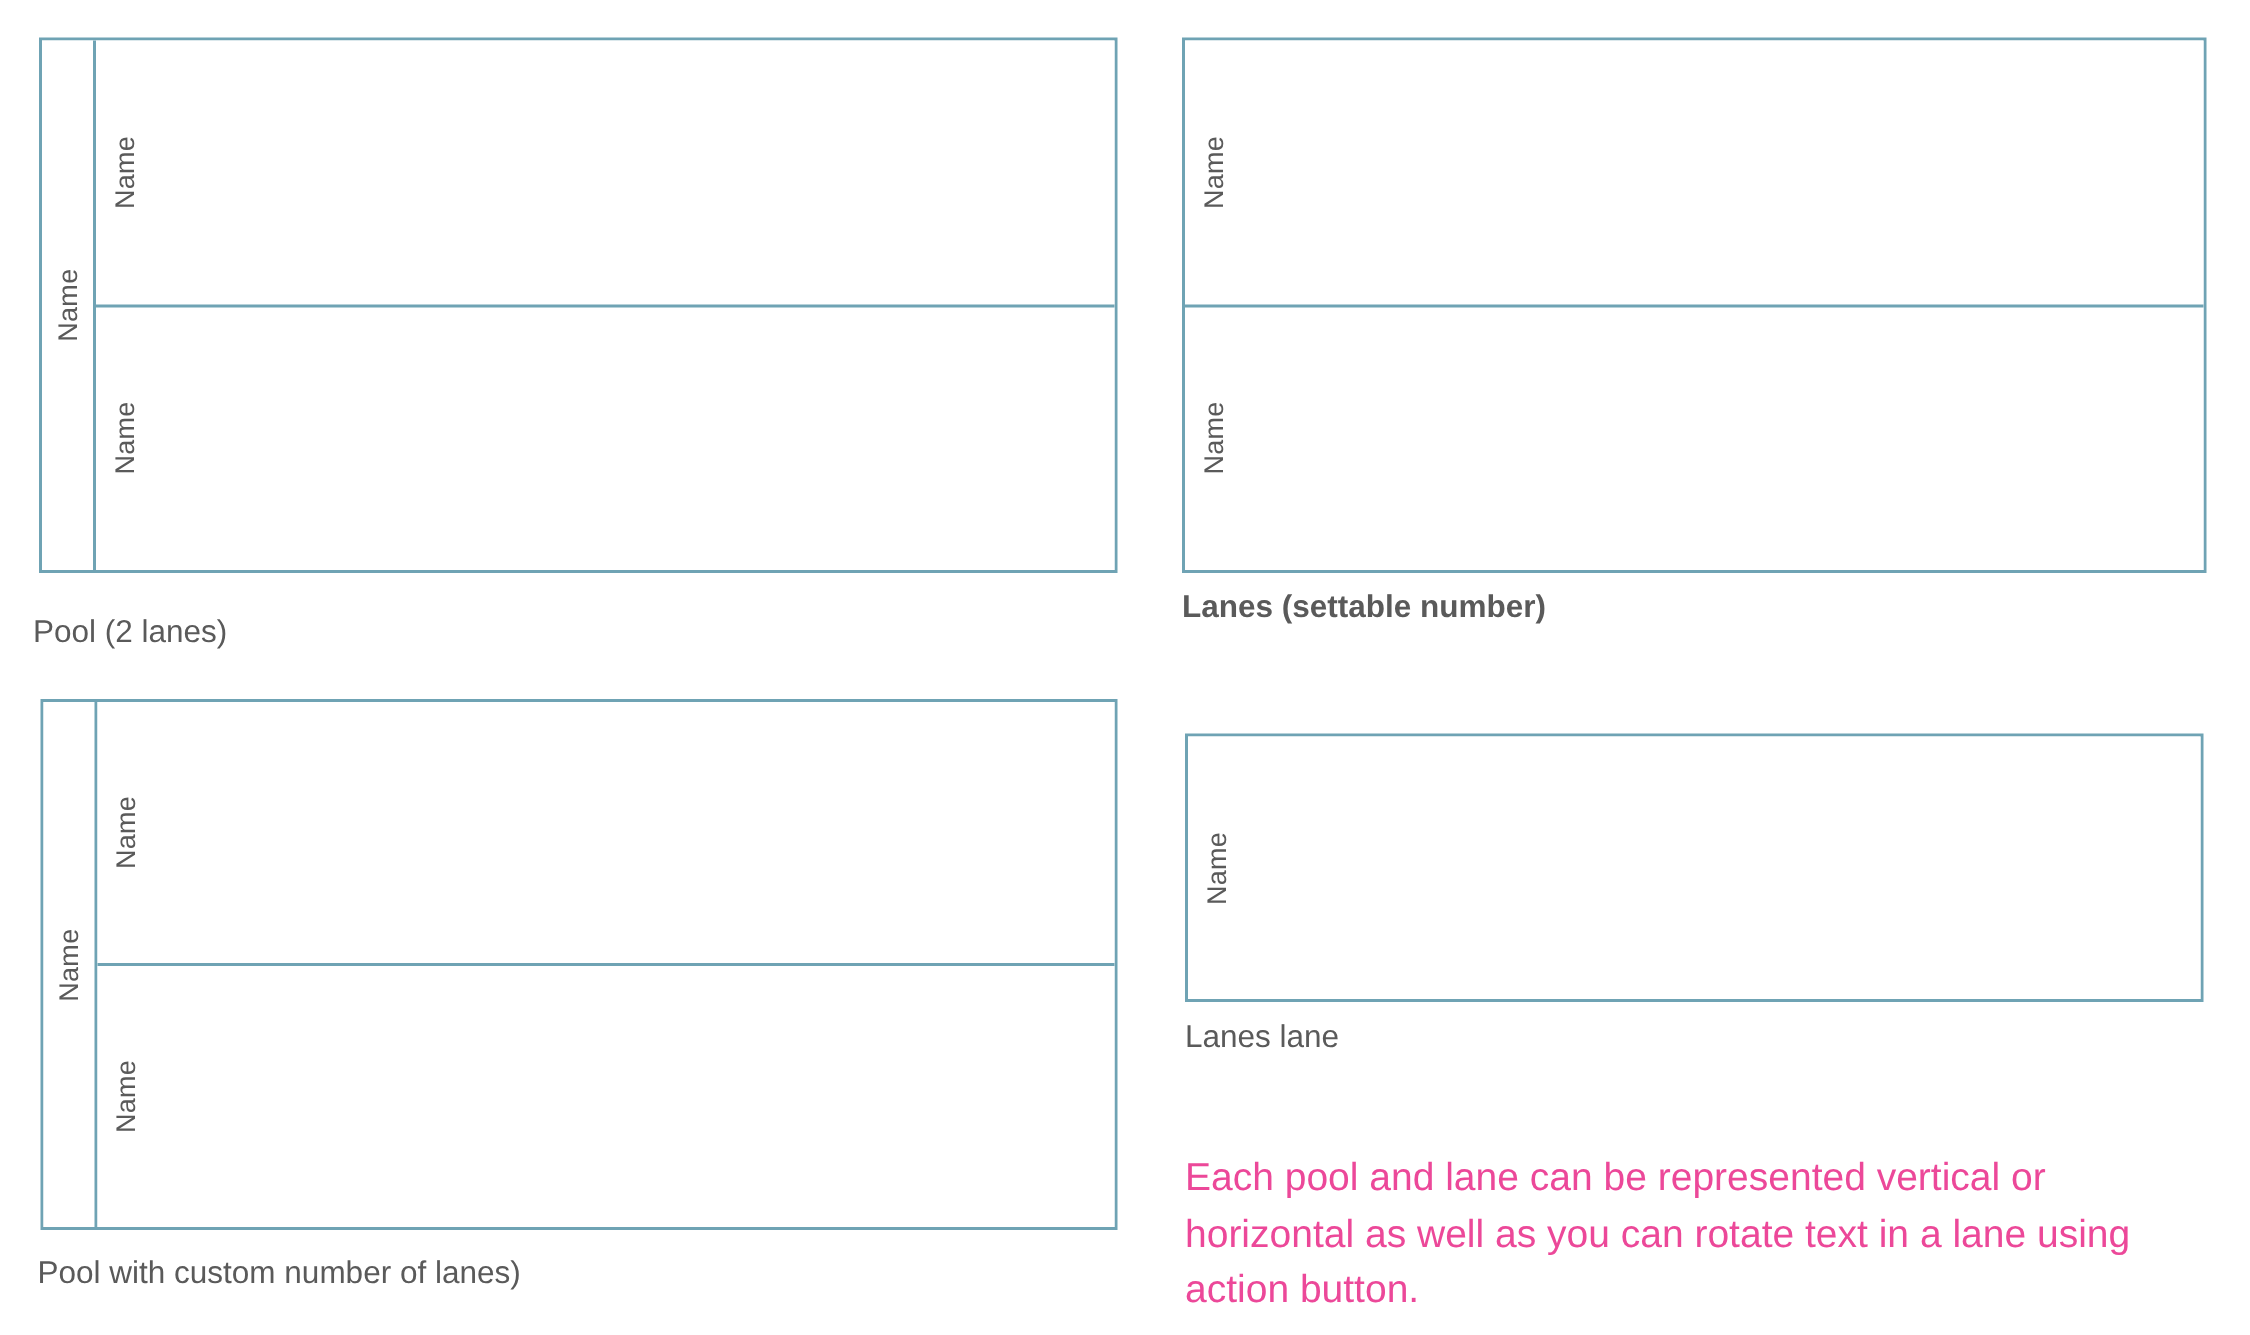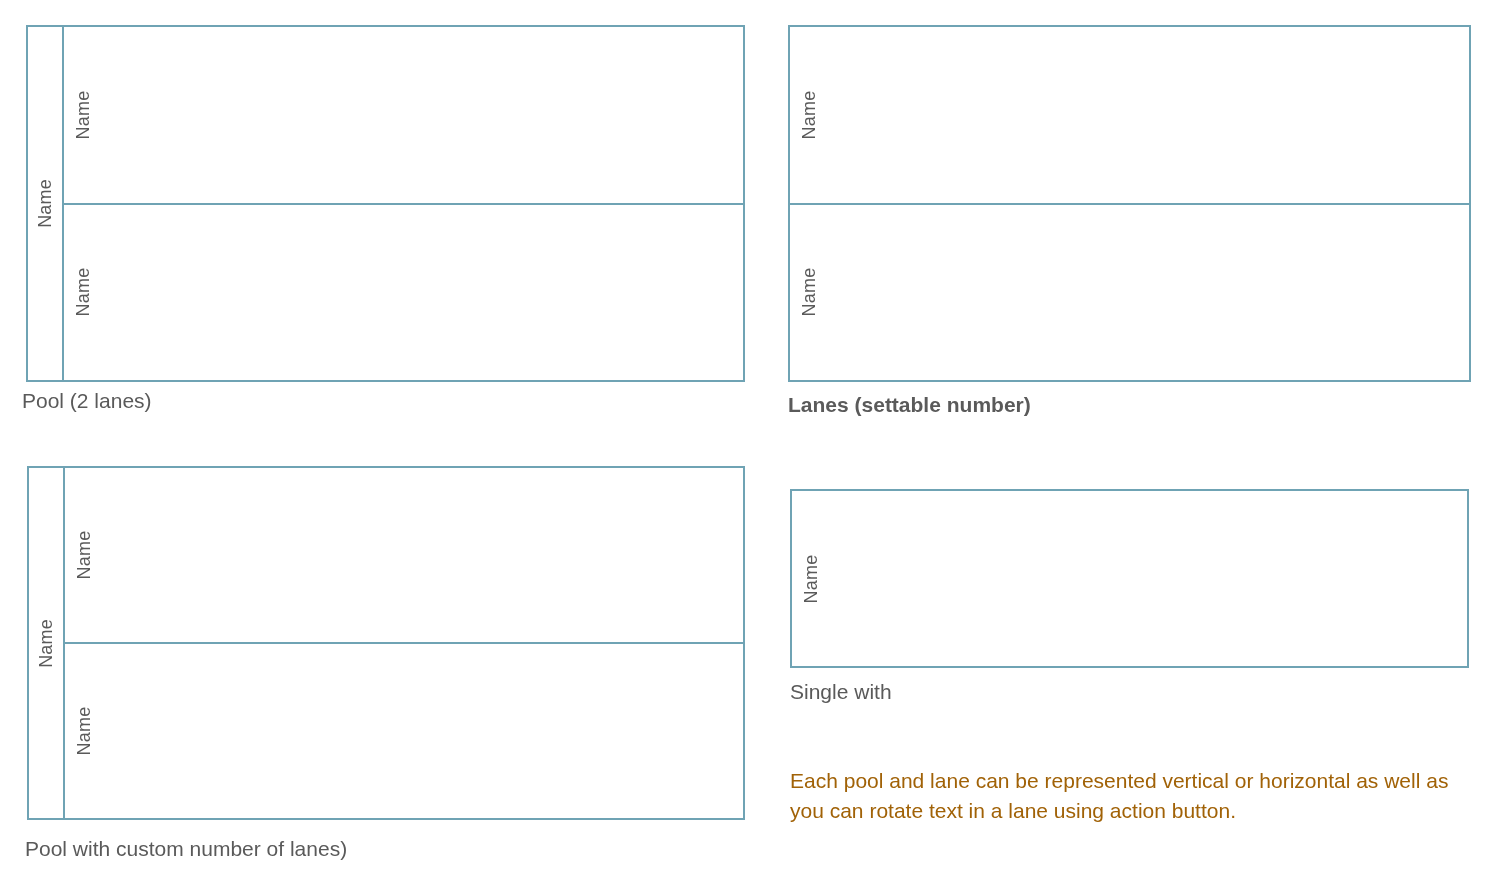--- a/index.html
+++ b/index.html
@@ -83,33 +83,33 @@
   
   .caption {
     position: absolute;
     font-size: 21px;
     line-height: 1.2;
     color: #5a5a5a;
     white-space: nowrap;
   }
   .note {
     position: absolute;
-    font-size: 21px;
+    font-size: 26px;
     line-height: 1.45;
-    color: #a16207;
+    color: #ec4899;
     width: 690px;
   }
 
   
   #pool2-frame      { left: 26px;  top: 25px;  width: 719px; height: 357px; }
   #lanes-frame      { left: 788px; top: 25px;  width: 683px; height: 357px; }
   #poolcustom-frame { left: 27px;  top: 466px; width: 718px; height: 354px; }
   #single-frame     { left: 790px; top: 489px; width: 679px; height: 179px; }
 
-  #caption-pool2      { left: 22px;  top: 388px; }
+  #caption-pool2      { left: 22px;  top: 409px; }
   #caption-lanes      { left: 788px; top: 392px; font-weight: bold; }
   #caption-poolcustom { left: 25px;  top: 836px; }
   #caption-single     { left: 790px; top: 679px; }
   #note-text          { left: 790px; top: 766px; }
 </style>
 </head>
 <body>
 
 <div class="stage">
 
@@ -155,17 +155,17 @@
   </div>
   <div class="caption" id="caption-poolcustom">Pool with custom number of lanes)</div>
 
   <div class="shape pool-frame" id="single-frame">
     <div class="lane-stack">
       <div class="lane">
         <span class="vtext">Name</span>
       </div>
     </div>
   </div>
-  <div class="caption" id="caption-single">Single with</div>
+  <div class="caption" id="caption-single">Lanes lane</div>
 
   <div class="note" id="note-text">Each pool and lane can be represented vertical or horizontal as well as you can rotate text in a lane using action button.</div>
 
 </div>
 
 </body></html>

